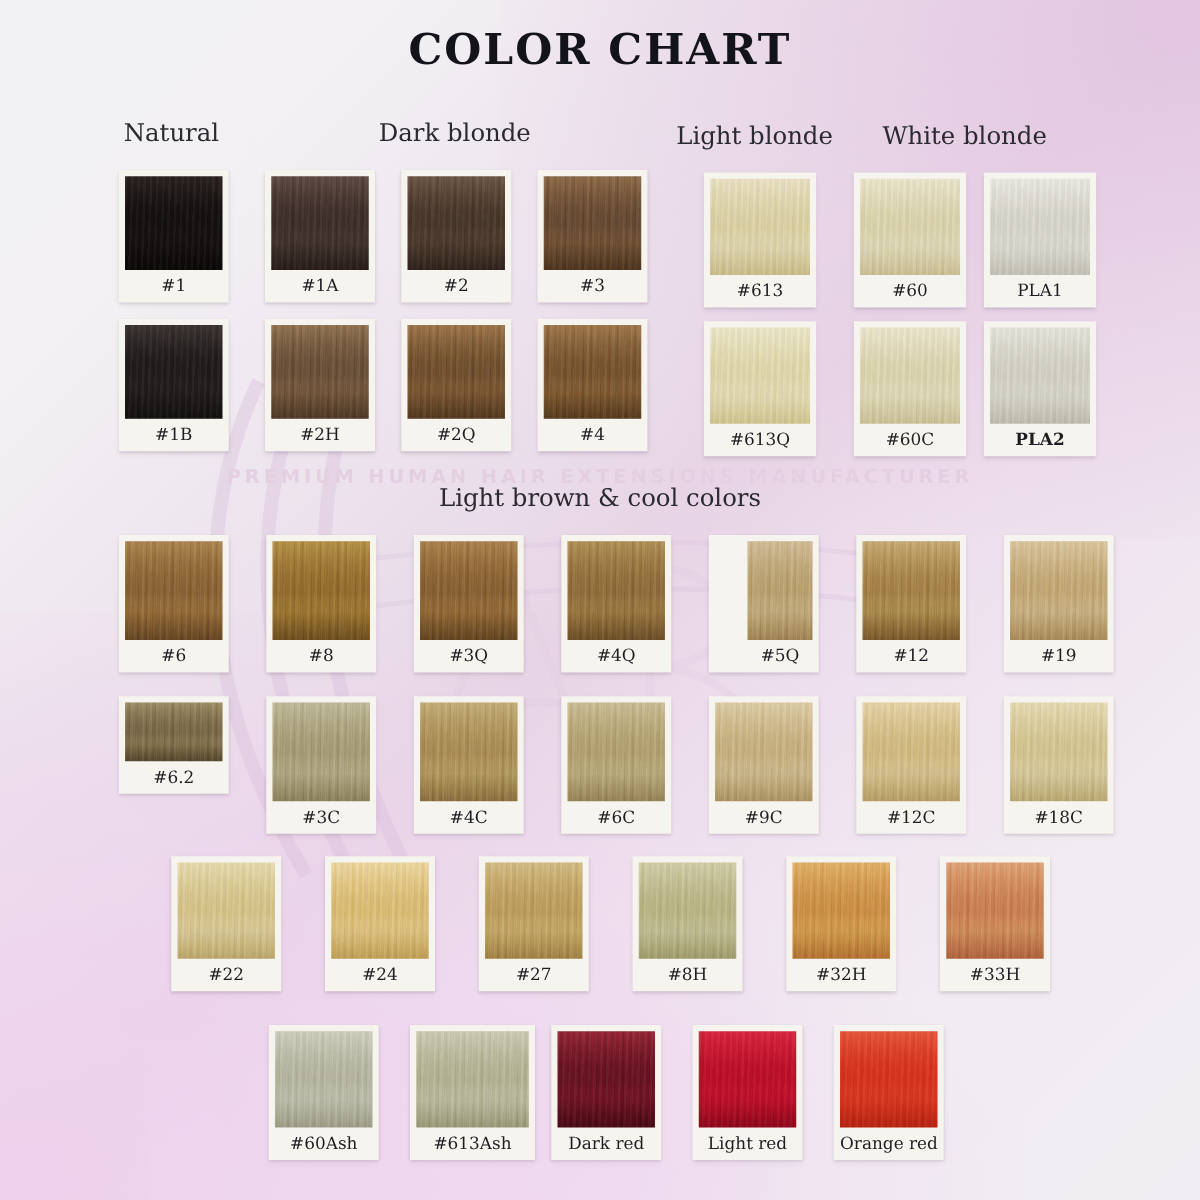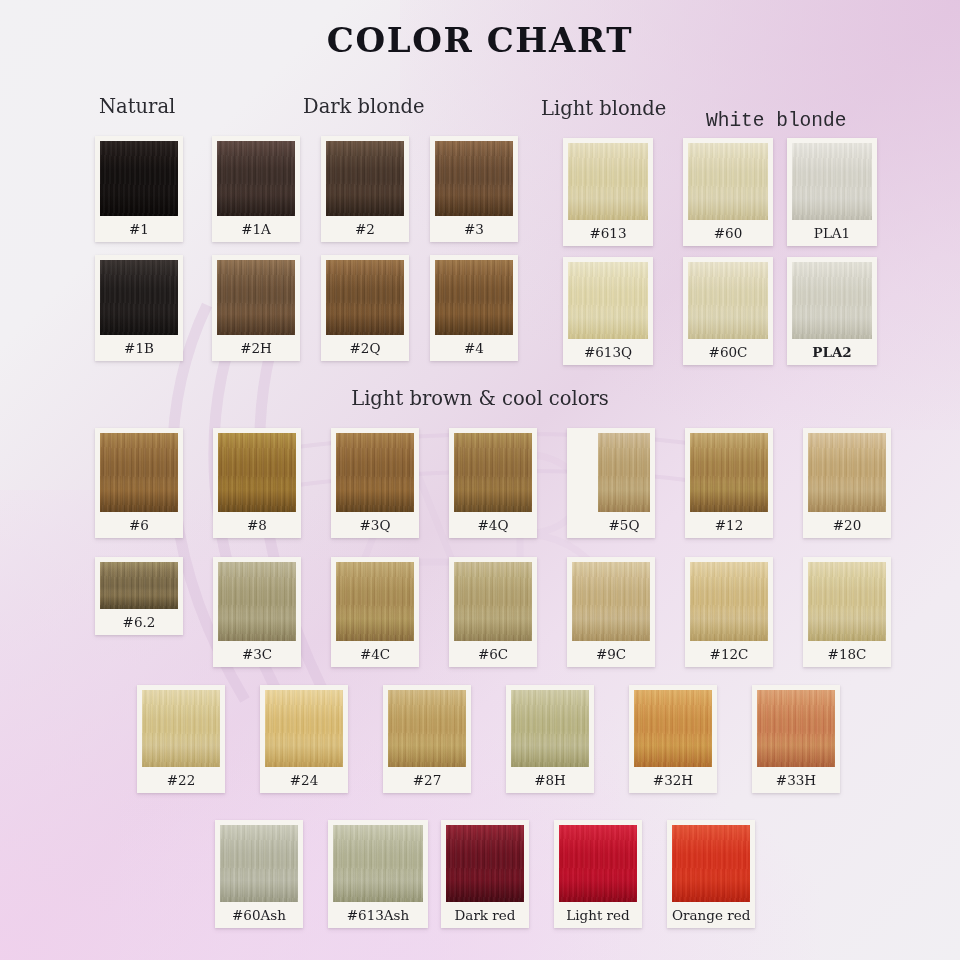--- a/index.html
+++ b/index.html
@@ -116,25 +116,26 @@
   <svg id="wordmark" viewBox="0 0 420 200" preserveAspectRatio="none">
     <g fill="none" stroke="#d8c0da" stroke-width="7" opacity="0.55">
       <path d="M40 190 L108 20 L176 190"></path>
       <path d="M66 132 L150 132"></path>
       <path d="M220 190 L220 24 C 300 24, 300 104, 220 104 C 306 104, 320 190, 320 190"></path>
     </g>
   </svg>
 
   <h1 class="title">COLOR CHART</h1>
 
+  <div class="watermark">PREMIUM HUMAN HAIR EXTENSIONS MANUFACTURER</div>
 
   <p class="section-label" style="left:99px;top:95px;">Natural</p>
   <p class="section-label" style="left:303px;top:95px;">Dark blonde</p>
   <p class="section-label" style="left:541px;top:97px;">Light blonde</p>
-  <p class="section-label" style="left:706px;top:110px;font-family:Liberation Mono, monospace;">White blonde</p>
+  <p class="section-label" style="left:706px;top:97px;">White blonde</p>
   <p class="section-label center" style="top:387px;">Light brown &amp; cool colors</p>
 
   <div id="cards-layer">
       <div class="card" style="left: 95px; top: 136px; width: 88px; height: 106px;">
         <div class="swatch" style="background: linear-gradient(rgb(36, 29, 27) 0%, rgb(20, 16, 15) 38%, rgb(20, 16, 15) 62%, rgb(11, 8, 7) 100%);"></div>
         <div class="cap">#1</div>
       </div>
       <div class="card" style="left: 95px; top: 255px; width: 88px; height: 106px;">
         <div class="swatch" style="background: linear-gradient(rgb(50, 44, 42) 0%, rgb(32, 28, 27) 38%, rgb(32, 28, 27) 62%, rgb(20, 17, 16) 100%);"></div>
         <div class="cap">#1B</div>
@@ -206,21 +207,21 @@
       <div class="card" style="left: 567px; top: 428px; width: 88px; height: 110px; padding-left: 31px;">
         <div class="swatch" style="background: linear-gradient(rgb(201, 177, 132) 0%, rgb(189, 164, 115) 38%, rgb(189, 164, 115) 62%, rgb(169, 141, 92) 100%);"></div>
         <div class="cap">#5Q</div>
       </div>
       <div class="card" style="left: 685px; top: 428px; width: 88px; height: 110px;">
         <div class="swatch" style="background: linear-gradient(rgb(189, 156, 99) 0%, rgb(168, 133, 74) 38%, rgb(168, 133, 74) 62%, rgb(132, 97, 48) 100%);"></div>
         <div class="cap">#12</div>
       </div>
       <div class="card" style="left: 803px; top: 428px; width: 88px; height: 110px;">
         <div class="swatch" style="background: linear-gradient(rgb(213, 188, 142) 0%, rgb(198, 171, 121) 38%, rgb(198, 171, 121) 62%, rgb(176, 148, 99) 100%);"></div>
-        <div class="cap">#20</div>
+        <div class="cap">#19</div>
       </div>
       <div class="card" style="left: 95px; top: 557px; width: 88px; height: 78px;">
         <div class="swatch" style="background: linear-gradient(rgb(141, 124, 88) 0%, rgb(125, 108, 74) 38%, rgb(125, 108, 74) 62%, rgb(93, 78, 49) 100%);"></div>
         <div class="cap">#6.2</div>
       </div>
       <div class="card" style="left: 213px; top: 557px; width: 88px; height: 110px;">
         <div class="swatch" style="background: linear-gradient(rgb(182, 173, 136) 0%, rgb(169, 160, 122) 38%, rgb(169, 160, 122) 62%, rgb(149, 139, 102) 100%);"></div>
         <div class="cap">#3C</div>
       </div>
       <div class="card" style="left: 331px; top: 557px; width: 88px; height: 110px;">

